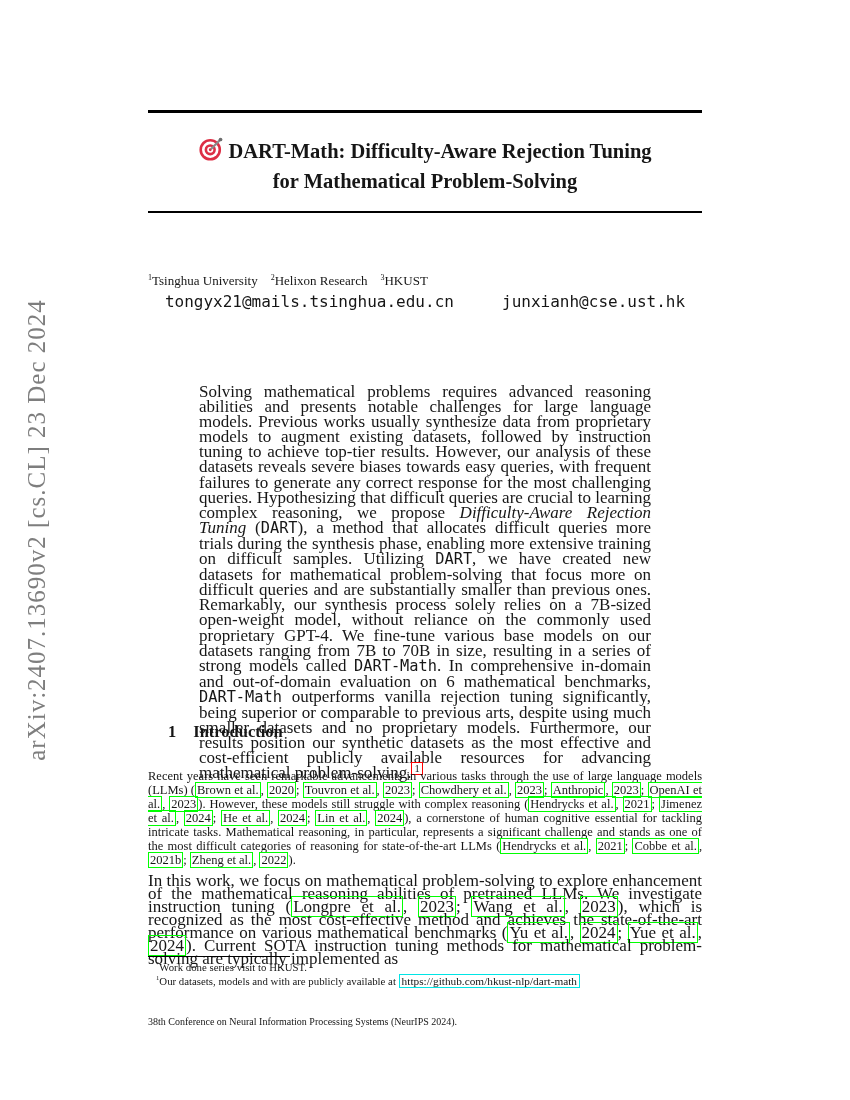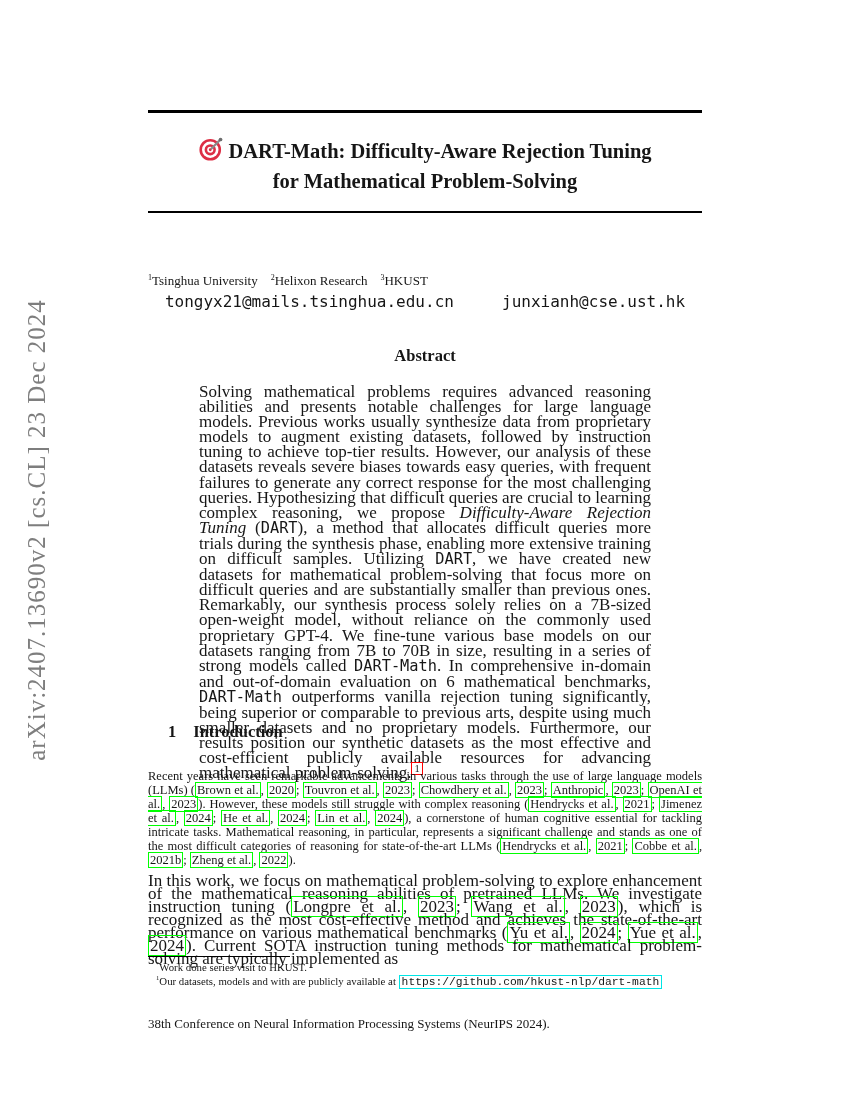--- a/index.html
+++ b/index.html
@@ -35,29 +35,29 @@
   .sec-head   { position:absolute; left:148px; top:722px; width:554px;
                 font-weight:bold; font-size:16.5px;margin-left:20px; }
   .sec-num    { display:inline-block; margin-right:17px; }
   .para-1     { position:absolute; left:148px; top:769px; width:554px;
                 font-size:12.5px; line-height:14.05px; text-align:justify; }
   .para-2     { position:absolute; left:148px; top:874px; width:554px;
                 font-size:17px; line-height:13px; text-align:justify; }
   .fn-rule    { position:absolute; left:148px; top:956px; width:142px; height:1px; background:#000; }
   .fn-1       { position:absolute; left:148px; top:961px; width:560px; font-size:10.8px; padding-left:8px; }
   .fn-2       { position:absolute; left:148px; top:975px; width:560px; font-size:10.8px; padding-left:8px; }
-  .footer     { position:absolute; left:148px; top:1016px; width:600px; font-size:13px; }
+  .footer     { position:absolute; left:148px; top:1016px; width:600px; font-size:10px; }
   
   .seg-sup { vertical-align:super; font-size:0.62em; line-height:0; }
   .seg-i   { font-style:italic; }
   .seg-m   { font-family:"DejaVu Sans Mono","Liberation Mono",monospace; font-size:0.9em; }
   .seg-g   { border:1px solid var(--citation-box,#00ff00); padding:0 1px; }
   .seg-r   { vertical-align:super; font-size:0.62em; line-height:0;
              border:1px solid var(--footnote-box,#ff0000); padding:0 2px; }
-  .seg-c   { font-family:Liberation Mono, monospace; font-size:11.3px;
+  .seg-c   { font-family:Liberation Serif, serif; font-size:11.3px;
              border:1.5px solid var(--url-box,#00e5e5); padding:0 2px; }
 </style>
 </head>
 <body>
 
 <div class="page">
 
   <div class="arxiv-banner">arXiv:2407.13690v2  [cs.CL]  23 Dec 2024</div>
 
   <div class="rule-top"></div>
@@ -75,21 +75,20 @@
       </svg></span><span>DART-Math: Difficulty-Aware Rejection Tuning</span>
     </div>
     <div>for Mathematical Problem-Solving</div>
   </div>
 
   <div class="rule-bot"></div>
 
   <div class="affils"><span class="seg-sup">1</span><span>Tsinghua University    </span><span class="seg-sup">2</span><span>Helixon Research    </span><span class="seg-sup">3</span><span>HKUST</span></div>
   <div class="emails">tongyx21@mails.tsinghua.edu.cn     junxianh@cse.ust.hk</div>
 
-  <div class="abs-head">Abstract</div>
   <div class="abs-body"><span>Solving mathematical problems requires advanced reasoning abilities and presents notable challenges for large language models. Previous works usually synthesize data from proprietary models to augment existing datasets, followed by instruction tuning to achieve top-tier results. However, our analysis of these datasets reveals severe biases towards easy queries, with frequent failures to generate any correct response for the most challenging queries. Hypothesizing that difficult queries are crucial to learning complex reasoning, we propose </span><span class="seg-i">Difficulty-Aware Rejection Tuning</span><span> (</span><span class="seg-m">DART</span><span>), a method that allocates difficult queries more trials during the synthesis phase, enabling more extensive training on difficult samples. Utilizing </span><span class="seg-m">DART</span><span>, we have created new datasets for mathematical problem-solving that focus more on difficult queries and are substantially smaller than previous ones. Remarkably, our synthesis process solely relies on a 7B-sized open-weight model, without reliance on the commonly used proprietary GPT-4. We fine-tune various base models on our datasets ranging from 7B to 70B in size, resulting in a series of strong models called </span><span class="seg-m">DART-Math</span><span>. In comprehensive in-domain and out-of-domain evaluation on 6 mathematical benchmarks, </span><span class="seg-m">DART-Math</span><span> outperforms vanilla rejection tuning significantly, being superior or comparable to previous arts, despite using much smaller datasets and no proprietary models. Furthermore, our results position our synthetic datasets as the most effective and cost-efficient publicly available resources for advancing mathematical problem-solving.</span><span class="seg-r">1</span></div>
 
   <div class="sec-head">
     <span class="sec-num">1</span><span>Introduction</span>
   </div>
 
   <div class="para-1"><span>Recent years have seen remarkable advancements in various tasks through the use of large language models (LLMs) (</span><span class="seg-g">Brown et al.</span><span>, </span><span class="seg-g">2020</span><span>; </span><span class="seg-g">Touvron et al.</span><span>, </span><span class="seg-g">2023</span><span>; </span><span class="seg-g">Chowdhery et al.</span><span>, </span><span class="seg-g">2023</span><span>; </span><span class="seg-g">Anthropic</span><span>, </span><span class="seg-g">2023</span><span>; </span><span class="seg-g">OpenAI et al.</span><span>, </span><span class="seg-g">2023</span><span>). However, these models still struggle with complex reasoning (</span><span class="seg-g">Hendrycks et al.</span><span>, </span><span class="seg-g">2021</span><span>; </span><span class="seg-g">Jimenez et al.</span><span>, </span><span class="seg-g">2024</span><span>; </span><span class="seg-g">He et al.</span><span>, </span><span class="seg-g">2024</span><span>; </span><span class="seg-g">Lin et al.</span><span>, </span><span class="seg-g">2024</span><span>), a cornerstone of human cognitive essential for tackling intricate tasks. Mathematical reasoning, in particular, represents a significant challenge and stands as one of the most difficult categories of reasoning for state-of-the-art LLMs (</span><span class="seg-g">Hendrycks et al.</span><span>, </span><span class="seg-g">2021</span><span>; </span><span class="seg-g">Cobbe et al.</span><span>, </span><span class="seg-g">2021b</span><span>; </span><span class="seg-g">Zheng et al.</span><span>, </span><span class="seg-g">2022</span><span>).</span></div>
   <div class="para-2"><span>In this work, we focus on mathematical problem-solving to explore enhancement of the mathematical reasoning abilities of pretrained LLMs. We investigate instruction tuning (</span><span class="seg-g">Longpre et al.</span><span>, </span><span class="seg-g">2023</span><span>; </span><span class="seg-g">Wang et al.</span><span>, </span><span class="seg-g">2023</span><span>), which is recognized as the most cost-effective method and achieves the state-of-the-art performance on various mathematical benchmarks (</span><span class="seg-g">Yu et al.</span><span>, </span><span class="seg-g">2024</span><span>; </span><span class="seg-g">Yue et al.</span><span>, </span><span class="seg-g">2024</span><span>). Current SOTA instruction tuning methods for mathematical problem-solving are typically implemented as</span></div>
 
   <div class="fn-rule"></div>

